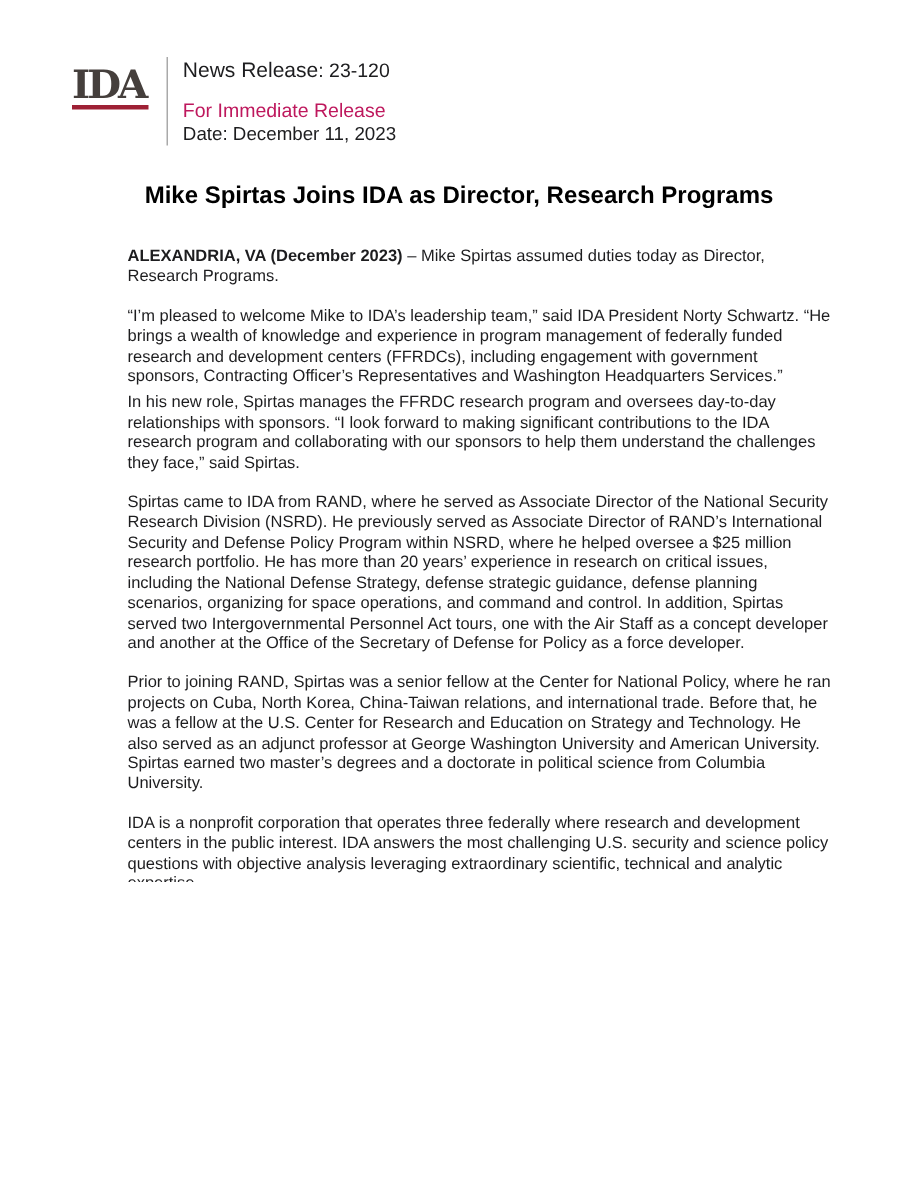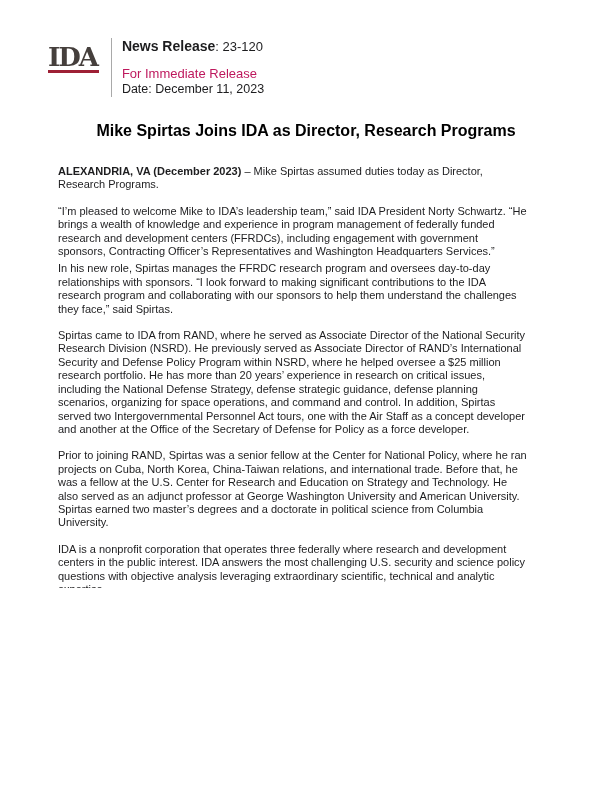--- a/index.html
+++ b/index.html
@@ -37,41 +37,41 @@
   }
   .vrule {
     width: 1px;
     align-self: stretch;
     background: #a9a9a9;
     margin: 0 10px 0 12px;
     min-height: 44px;
   }
   .mast-text { padding-top: 1px; }
   .mast-line1 { font-size: 13px; color: #1d1d1f; line-height: 15px; }
-  .mast-line1 .nr-bold { font-weight: bold; font-size: 14px; }
+  .mast-line1 .nr-bold { font-weight: normal; font-size: 14px; }
   .mast-line2 { font-size: 13px; font-weight: normal; color: #be185d; line-height: 15px; margin-top: 12px; }
   .mast-line3 { font-size: 12.5px; color: #1d1d1f; line-height: 15px; margin-top: 1px; }
 
   
   .title {
     position: absolute;
     top: 122px;
     left: 0;
     right: 0;
     text-align: center;
     font-size: 16px;
     font-weight: bold;
     color: #000000;
   }
 
   
   .body-copy {
     position: absolute;
     top: 165px;
-    left: 58px;
+    left: 85px;
     width: 470px;
     font-size: 11px;
     line-height: 13.4px;
     color: #1d1d1f;
   }
   .body-copy p { margin: 0 0 13px 0; }
   .body-copy p.tight-above { margin-top: -9px; } 
   .lead-bold { font-weight: bold; }
 
   

